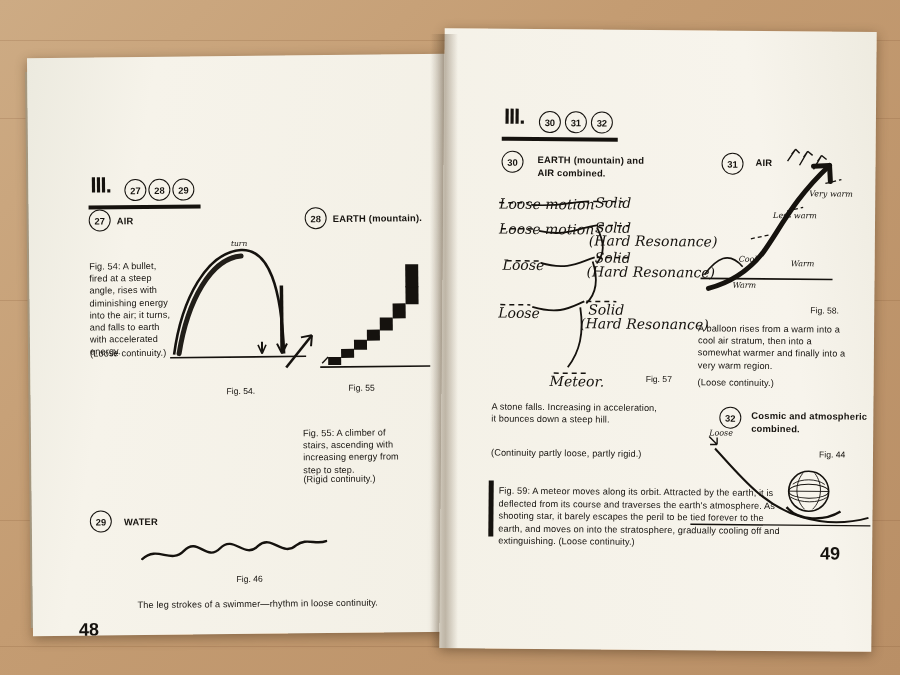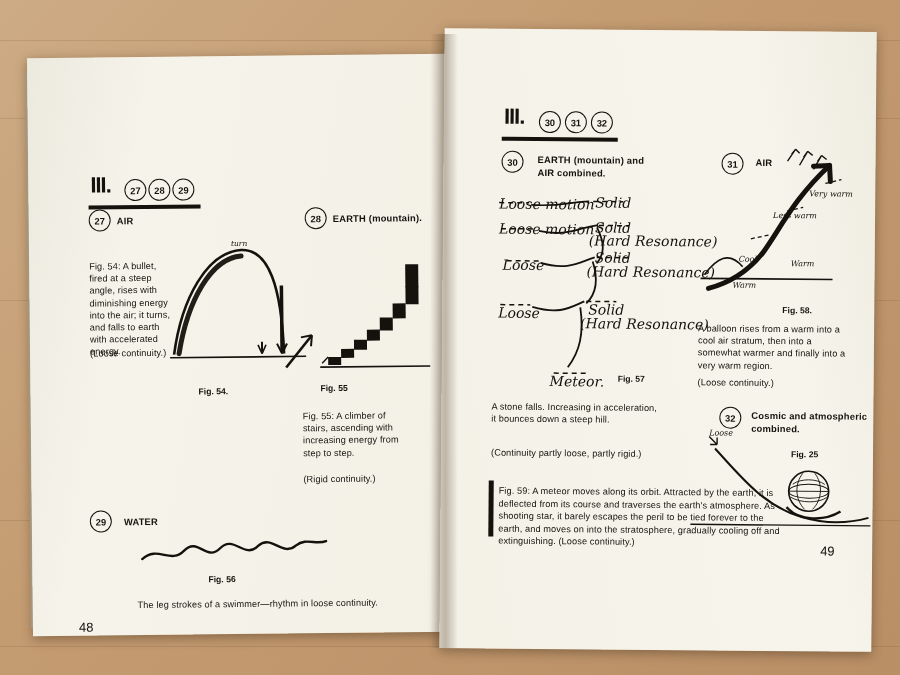--- a/index.html
+++ b/index.html
@@ -84,27 +84,28 @@
   .txt {
     position: absolute;
     font-size: 9.2px;
     line-height: 12.2px;
     color: #15120e;
     letter-spacing: 0.1px;
   }
   .figlabel {
     position: absolute;
     font-size: 8.6px;
+    font-weight: normal;
+    color: #15120e;
+    margin-left: 28px;
+  }
+  .pagenum {
+    position: absolute;
+    font-size: 18px;
     font-weight: bold;
-    color: #15120e;
-  }
-  .pagenum {
-    position: absolute;
-    font-size: 13px;
-    font-weight: normal;
     color: #15120e;
   }
   
   .circnum {
     position: absolute;
     width: 20px;
     height: 20px;
     border: 1.6px solid #15120e;
     border-radius: 50%;
     font-size: 9.4px;
@@ -208,30 +209,30 @@
           <path class="ink" d="M0,122 L110,122" stroke-width="1.6"></path>
           <path class="ink" d="M2,118 L8,112" stroke-width="1.4"></path>
         </svg>
 
         <svg style="position:absolute; left:252px; top:272px;" width="40" height="44" viewBox="0 0 40 44">
           <path class="ink" d="M4,40 L30,8" stroke-width="2.6"></path>
           <path class="ink" d="M30,8 l-11,2 M30,8 l-1,11" stroke-width="2"></path>
         </svg>
         <div class="figlabel" style="left:290px; top:328px;">Fig. 55</div>
 
-        <div class="txt" style="left:272px; top:355px; width:108px;">Fig. 55: A climber of stairs, ascending with increasing energy from step to step.</div>
+        <div class="txt" style="left:272px; top:372px; width:108px;">Fig. 55: A climber of stairs, ascending with increasing energy from step to step.</div>
         <div class="txt" style="left:272px; top:418px; width:120px;">(Rigid continuity.)</div>
 
         <div class="circnum" style="left:58px; top:453px;">29</div>
         <div class="sechead" style="left:92px; top:459px;">WATER</div>
 
         <svg style="position:absolute; left:108px; top:478px;" width="190" height="38" viewBox="0 0 190 38">
           <path class="ink" d="M2,24 C18,10 30,30 44,16 C58,2 66,28 80,14 C94,0 104,26 118,12 C132,0 142,24 156,12 C166,4 176,12 186,8" stroke-width="2.4" stroke-linecap="round"></path>
         </svg>
-        <div class="figlabel" style="left:176px; top:518px;">Fig. 56</div>
+        <div class="figlabel" style="left:176px; top:518px;">Fig. 46</div>
         <div class="txt" style="left:60px; top:542px; width:330px; text-align:center;">The leg strokes of a swimmer—rhythm in loose continuity.</div>
 
         <div class="pagenum" style="left:46px; top:562px;">48</div>
       </div>
     </div>
 
     <div class="page" id="page-right">
       <div class="page-inner">
 
         <div class="barsym" style="left:60px; top:78px;">III.</div>
@@ -317,21 +318,21 @@
           <ellipse class="ink" cx="118" cy="62" rx="20" ry="7" stroke-width="1"></ellipse>
           <path class="ink" d="M102,55 C110,49 126,49 134,55" stroke-width="0.9"></path>
           <path class="ink" d="M100,68 C110,74 128,74 136,68" stroke-width="0.9"></path>
           <path class="ink" d="M98,62 L138,62" stroke-width="0.9"></path>
           <path class="ink" d="M112,44 C104,54 104,70 114,80" stroke-width="0.9"></path>
           <path class="ink" d="M124,44 C132,54 132,70 122,80" stroke-width="0.9"></path>
           <path class="ink" d="M96,78 C108,92 134,92 150,82" stroke-width="2.4"></path>
           <path class="ink" d="M0,96 L180,96" stroke-width="1.4"></path>
         </svg>
         <div class="handwrite" style="left:268px; top:398px; font-size:8px;">Loose</div>
-        <div class="figlabel" style="left:350px; top:418px;">Fig. 25</div>
+        <div class="figlabel" style="left:350px; top:418px;">Fig. 44</div>
 
         <div class="sigbar" style="left:48px; top:452px; height:56px;"></div>
         <div class="txt" style="left:58px; top:456px; width:282px; line-height:12.6px;">Fig. 59: A meteor moves along its orbit. Attracted by the earth, it is deflected from its course and traverses the earth's atmosphere. As shooting star, it barely escapes the peril to be tied forever to the earth, and moves on into the stratosphere, gradually cooling off and extinguishing. (Loose continuity.)</div>
 
         <div class="pagenum" style="left:380px; top:512px;">49</div>
       </div>
     </div>
 
     <div id="gutter"></div>
   </div>

